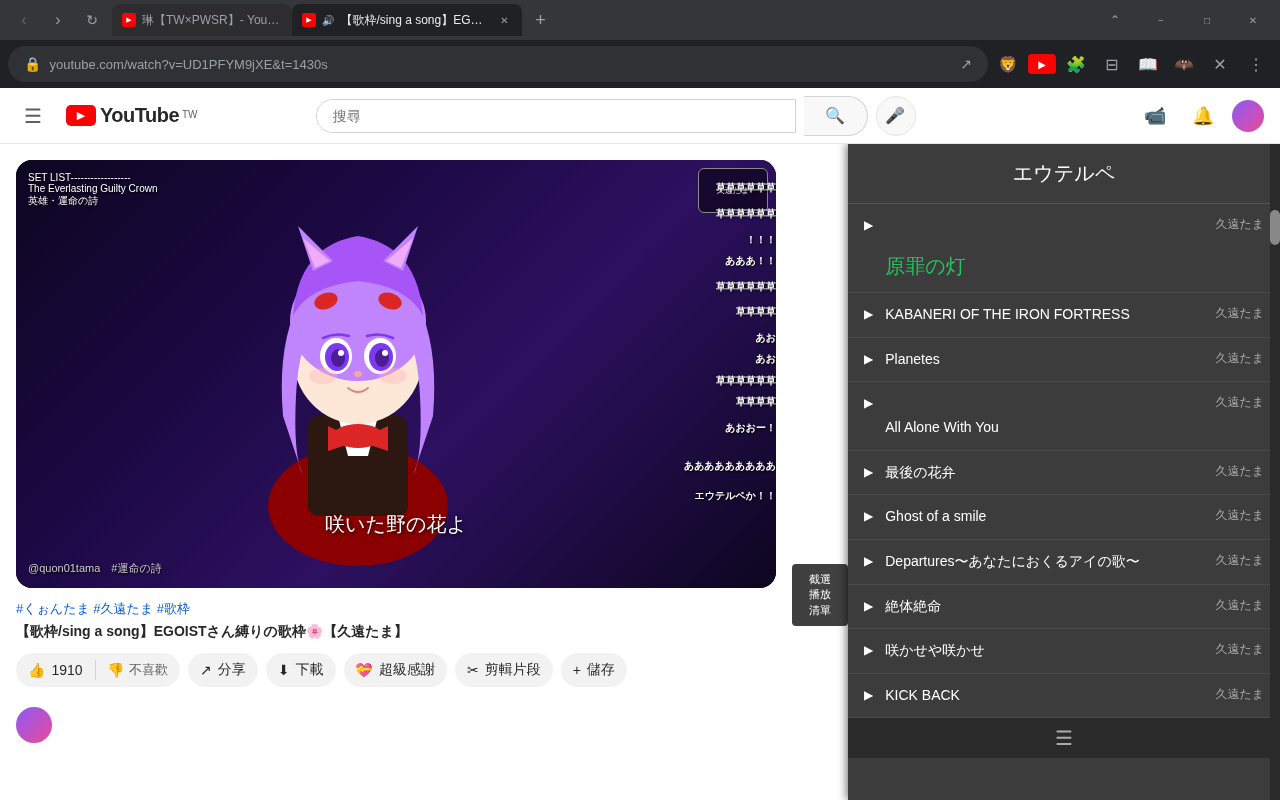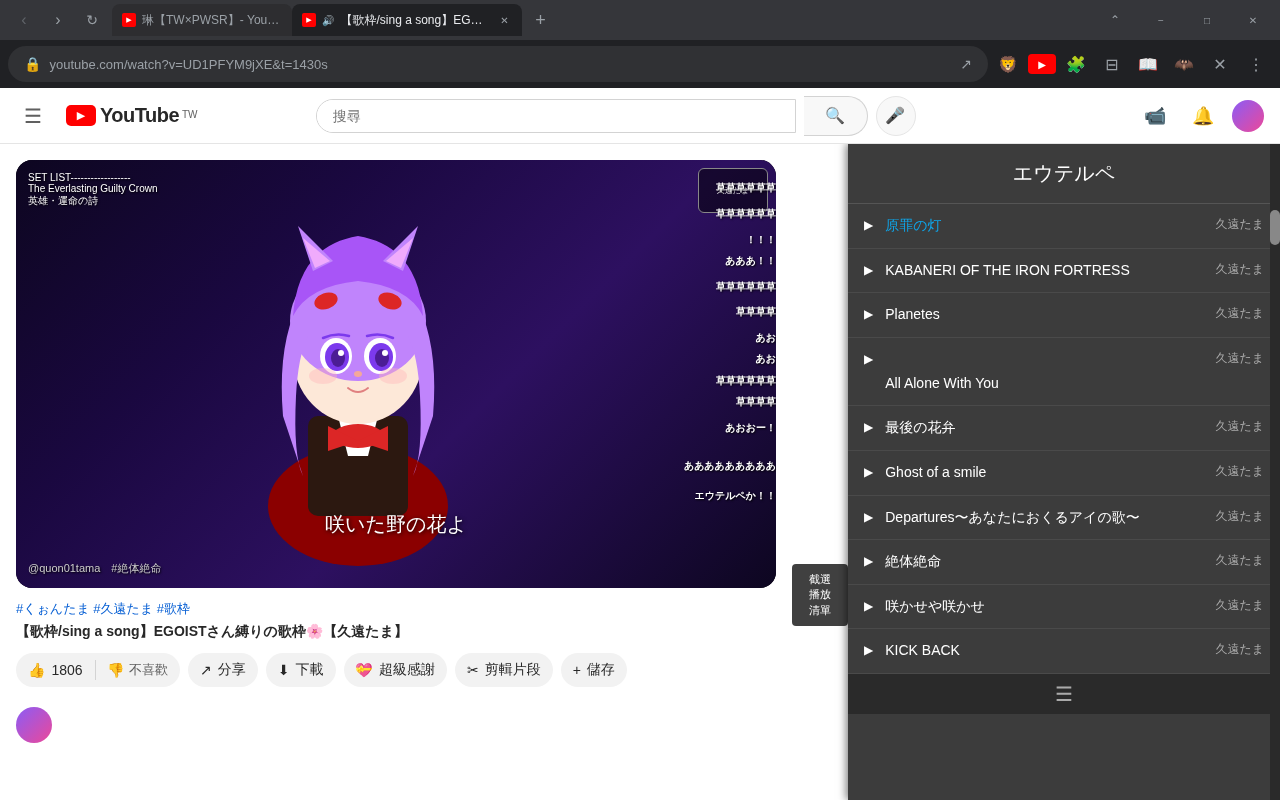--- a/index.html
+++ b/index.html
@@ -193,35 +193,35 @@
             <div style="position:absolute;right:0;top:61%;color:white;font-size:10px;text-shadow:1px 1px 2px #000;white-space:nowrap;font-weight:bold;">あおおー！</div>
             <div style="position:absolute;right:0;top:70%;color:white;font-size:10px;text-shadow:1px 1px 2px #000;white-space:nowrap;font-weight:bold;">あああああああああ</div>
             <div style="position:absolute;right:0;top:77%;color:white;font-size:10px;text-shadow:1px 1px 2px #000;white-space:nowrap;font-weight:bold;">エウテルペか！！</div>
           </div>
 
           <div style="position:absolute;bottom:50px;left:50%;transform:translateX(-50%);color:white;font-size:20px;font-weight:400;text-shadow:1px 1px 4px #000;white-space:nowrap;z-index:4;">
             <span>咲いた野の花よ</span>
           </div>
 
           <div style="position:absolute;bottom:12px;left:12px;color:#ccc;font-size:11px;text-shadow:1px 1px 2px #000;z-index:4;">
-            <span>@quon01tama　#絶体絶命</span>
+            <span>@quon01tama　#運命の詩</span>
           </div>
         </div>
       </div>
 
       <div style="max-width:760px;padding:12px 0;">
         <div style="color:#065fd4;font-size:13px;margin-bottom:4px;cursor:pointer;">#くぉんたま #久遠たま #歌枠</div>
         <div style="font-size:14px;font-weight:700;color:#282828;margin-bottom:12px;line-height:1.4;">【歌枠/sing a song】EGOISTさん縛りの歌枠🌸【久遠たま】</div>
 
         <div style="display:flex;align-items:center;gap:8px;flex-wrap:wrap;">
 
           <div style="display:flex;align-items:center;border-radius:20px;overflow:hidden;background:#f2f2f2;">
             <div style="display:flex;align-items:center;gap:6px;padding:8px 12px;cursor:pointer;font-size:14px;color:#282828;">
               <span>👍</span>
-              <span>1806</span>
+              <span>1910</span>
             </div>
             <div style="width:1px;height:20px;background:#d3d3d3;"></div>
             <div style="display:flex;align-items:center;gap:4px;padding:8px 12px;cursor:pointer;font-size:14px;color:#606060;">
               <span>👎</span>
               <span style="font-size:13px;">不喜歡</span>
             </div>
           </div>
 
           <div style="display:flex;align-items:center;gap:6px;padding:8px 12px;border-radius:20px;background:#f2f2f2;cursor:pointer;font-size:14px;color:#282828;">
             <span>↗</span>
@@ -263,21 +263,21 @@
 
     <div style="position:absolute;right:0;top:0;width:432px;height:100%;background:#3c3c3c;box-shadow:-2px 0 8px rgba(0,0,0,0.5);overflow-y:auto;z-index:15;">
 
       <div style="background:#3c3c3c;color:white;text-align:center;padding:16px;font-size:20px;font-weight:500;border-bottom:1px solid #555;">
         <span>エウテルペ</span>
       </div>
 
       <div style="display:flex;align-items:flex-start;padding:12px 16px;border-bottom:1px solid #4a4a4a;cursor:pointer;">
         <span style="color:#fff;margin-right:12px;font-size:12px;flex-shrink:0;margin-top:2px;">▶</span>
         <div style="flex:1;">
-          <div style="color:#0ea5e9;font-size:14px;line-height:1.4;">原罪の灯</div>
+          <div style="color:#22c55e;font-size:20px;line-height:1.4;margin-top:36px;">原罪の灯</div>
         </div>
         <div style="color:#aaa;font-size:12px;white-space:nowrap;margin-left:8px;">久遠たま</div>
       </div>
 
       <div style="display:flex;align-items:flex-start;padding:12px 16px;border-bottom:1px solid #4a4a4a;cursor:pointer;">
         <span style="color:#fff;margin-right:12px;font-size:12px;flex-shrink:0;margin-top:2px;">▶</span>
         <div style="flex:1;">
           <div style="color:#fff;font-size:14px;line-height:1.4;">KABANERI OF THE IRON FORTRESS</div>
         </div>
         <div style="color:#aaa;font-size:12px;white-space:nowrap;margin-left:8px;">久遠たま</div>

